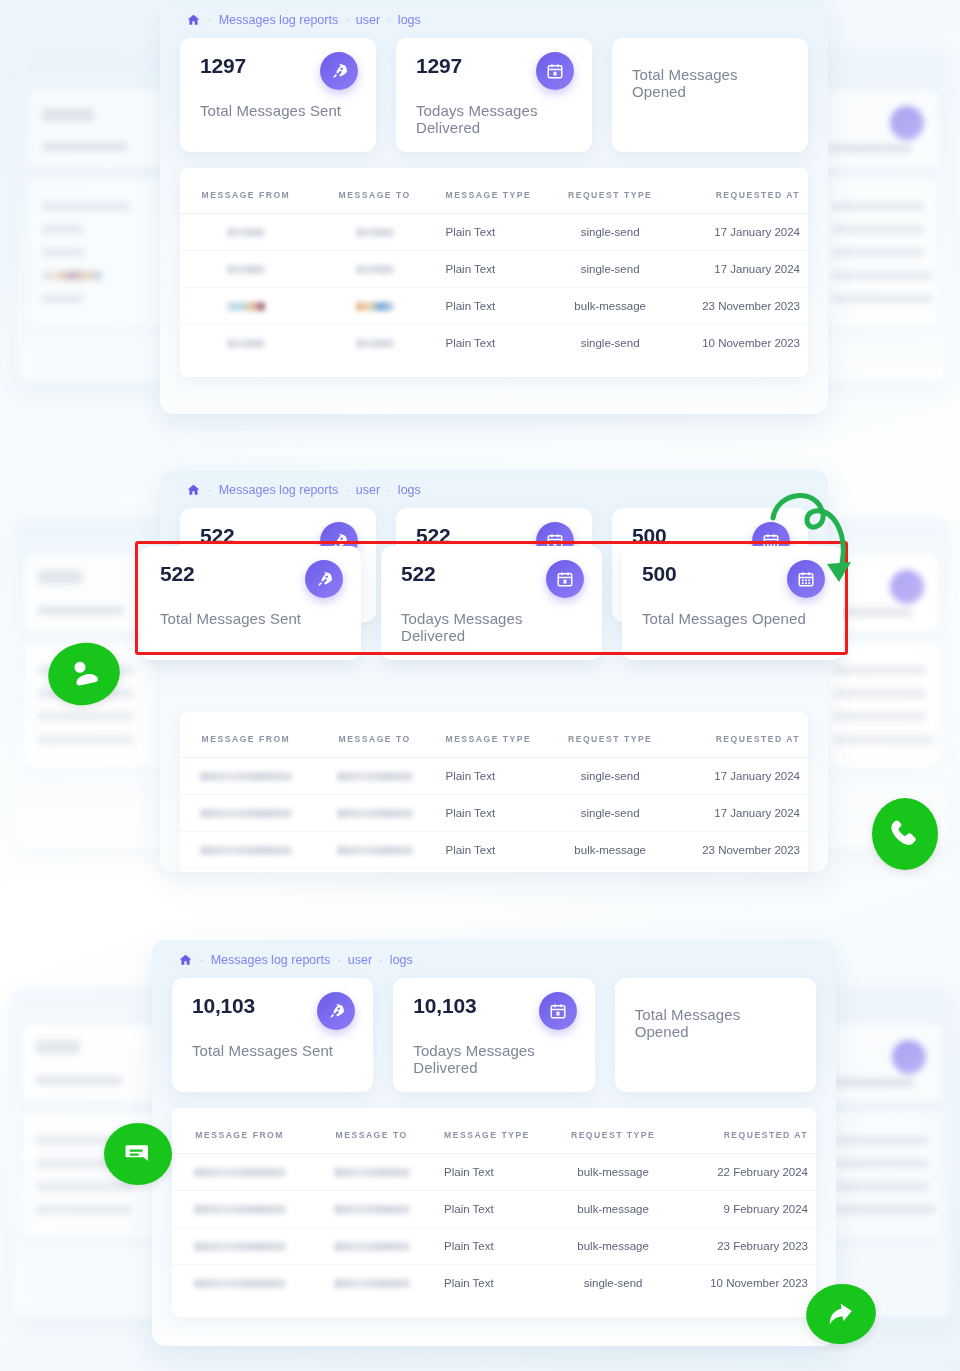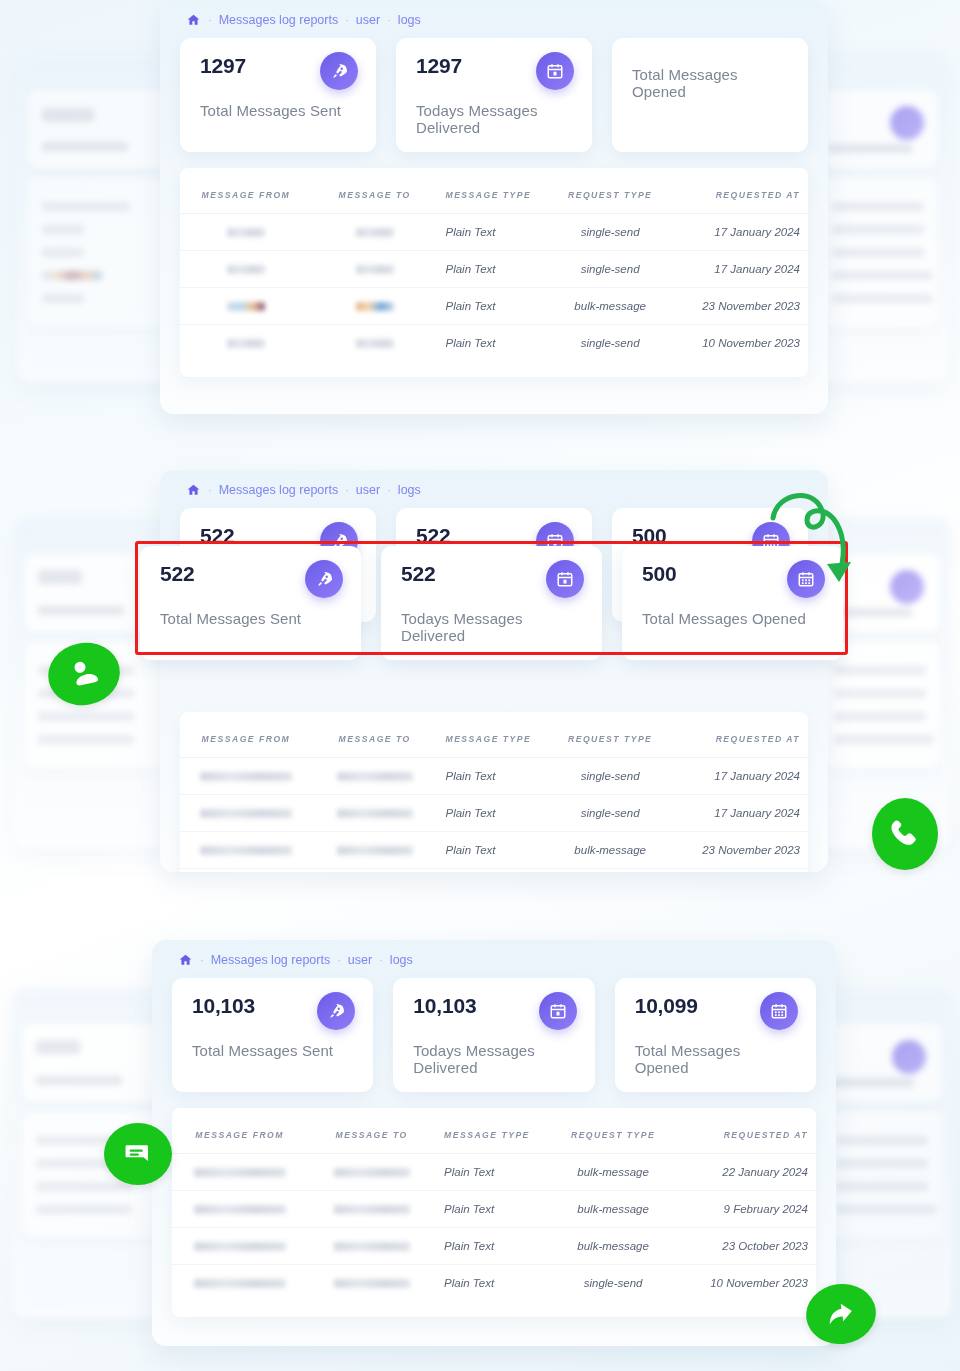--- a/index.html
+++ b/index.html
@@ -68,21 +68,20 @@
     font-size: 15px; color: #7e8696; letter-spacing: 0.1px;
   }
 
   
   .table-wrap {
     background: #ffffff;
     border-radius: 8px;
     margin: 0 20px 22px 20px;
     box-shadow: 0 5px 16px rgba(130,160,190,0.11);
     padding: 6px 0 16px 0;
-    font-style: italic;
   }
   table { width: 100%; border-collapse: collapse; }
   thead th {
     font-size: 8.6px;
     letter-spacing: 1.5px;
     color: #8a93a6;
     font-weight: 600;
     text-transform: uppercase;
     padding: 16px 8px 13px 8px;
     border-bottom: 1px solid #eef1f6;
@@ -579,37 +578,20 @@
               <line x1="3" y1="10" x2="21" y2="10"></line>
             <line x1="8" y1="3" x2="8" y2="7"></line>
               <line x1="16" y1="3" x2="16" y2="7"></line>
             <rect x="10" y="13" width="4" height="5" fill="#fff" stroke="none"></rect>
           </svg>
         </div>
       </div>
       <div class="card-label">Todays Messages Delivered</div>
     </div>
     <div class="card">
-      <div class="card-top">
-        <div class="card-value">10,099</div>
-        <div class="card-ico">
-          <svg width="18" height="18" viewBox="0 0 24 24" fill="none" stroke="#fff" stroke-width="2">
-            <rect x="3" y="5" width="18" height="16" rx="2"></rect>
-              <line x1="3" y1="10" x2="21" y2="10"></line>
-            <line x1="8" y1="3" x2="8" y2="7"></line>
-              <line x1="16" y1="3" x2="16" y2="7"></line>
-            <rect x="6.5" y="12.5" width="2.4" height="2.4" fill="#fff" stroke="none"></rect>
-            <rect x="10.8" y="12.5" width="2.4" height="2.4" fill="#fff" stroke="none"></rect>
-            <rect x="15.1" y="12.5" width="2.4" height="2.4" fill="#fff" stroke="none"></rect>
-            <rect x="6.5" y="16.4" width="2.4" height="2.4" fill="#fff" stroke="none"></rect>
-            <rect x="10.8" y="16.4" width="2.4" height="2.4" fill="#fff" stroke="none"></rect>
-            <rect x="15.1" y="16.4" width="2.4" height="2.4" fill="#fff" stroke="none"></rect>
-          </svg>
-        </div>
-      </div>
       <div class="card-label">Total Messages Opened</div>
     </div>
   </div>
 
   <div class="table-wrap">
     <table>
       <thead>
         <tr>
           <th class="c-from">MESSAGE FROM</th>
           <th class="c-to">MESSAGE TO</th>
@@ -617,35 +599,35 @@
           <th class="c-req">REQUEST TYPE</th>
           <th class="c-at">REQUESTED AT</th>
         </tr>
       </thead>
       <tbody>
         <tr>
           <td class="c-from"><span class="redacted w-lg"></span></td>
           <td class="c-to"><span class="redacted w-md"></span></td>
           <td class="c-type">Plain Text</td>
           <td class="c-req">bulk-message</td>
-          <td class="c-at">22 January 2024</td>
+          <td class="c-at">22 February 2024</td>
         </tr>
         <tr>
           <td class="c-from"><span class="redacted w-lg"></span></td>
           <td class="c-to"><span class="redacted w-md"></span></td>
           <td class="c-type">Plain Text</td>
           <td class="c-req">bulk-message</td>
           <td class="c-at">9 February 2024</td>
         </tr>
         <tr>
           <td class="c-from"><span class="redacted w-lg"></span></td>
           <td class="c-to"><span class="redacted w-md"></span></td>
           <td class="c-type">Plain Text</td>
           <td class="c-req">bulk-message</td>
-          <td class="c-at">23 October 2023</td>
+          <td class="c-at">23 February 2023</td>
         </tr>
         <tr>
           <td class="c-from"><span class="redacted w-lg"></span></td>
           <td class="c-to"><span class="redacted w-md"></span></td>
           <td class="c-type">Plain Text</td>
           <td class="c-req">single-send</td>
           <td class="c-at">10 November 2023</td>
         </tr>
       </tbody>
     </table>

